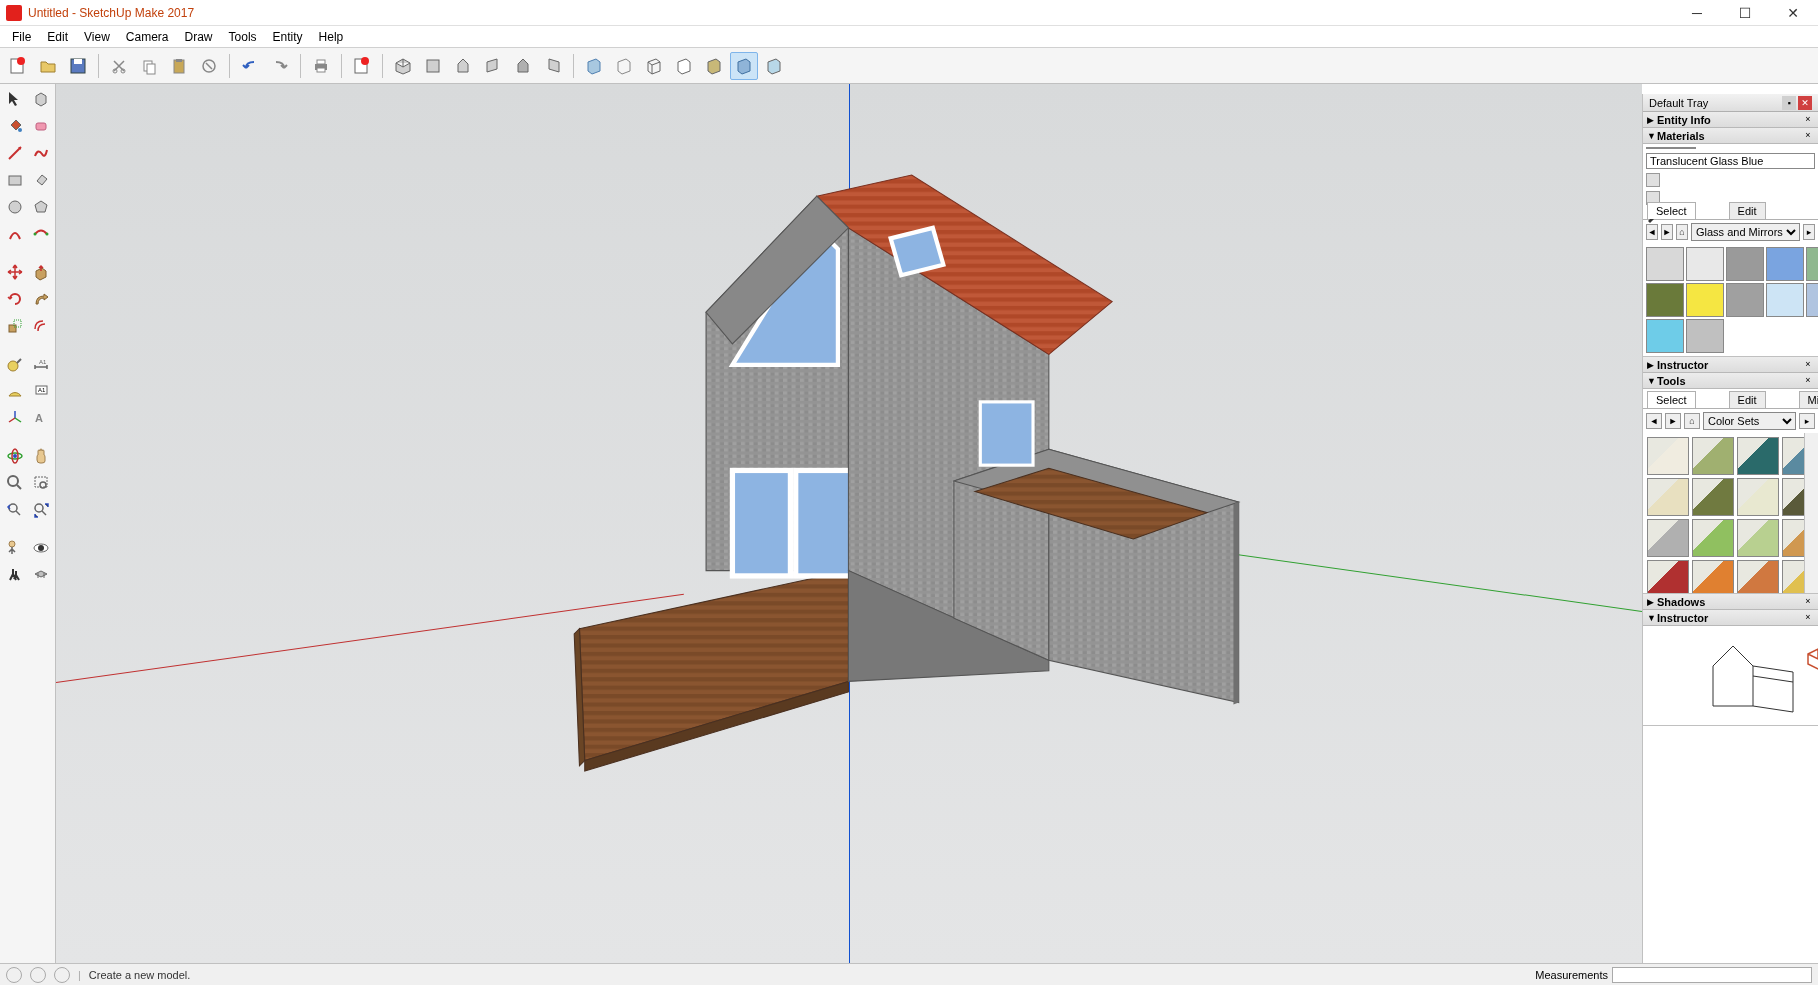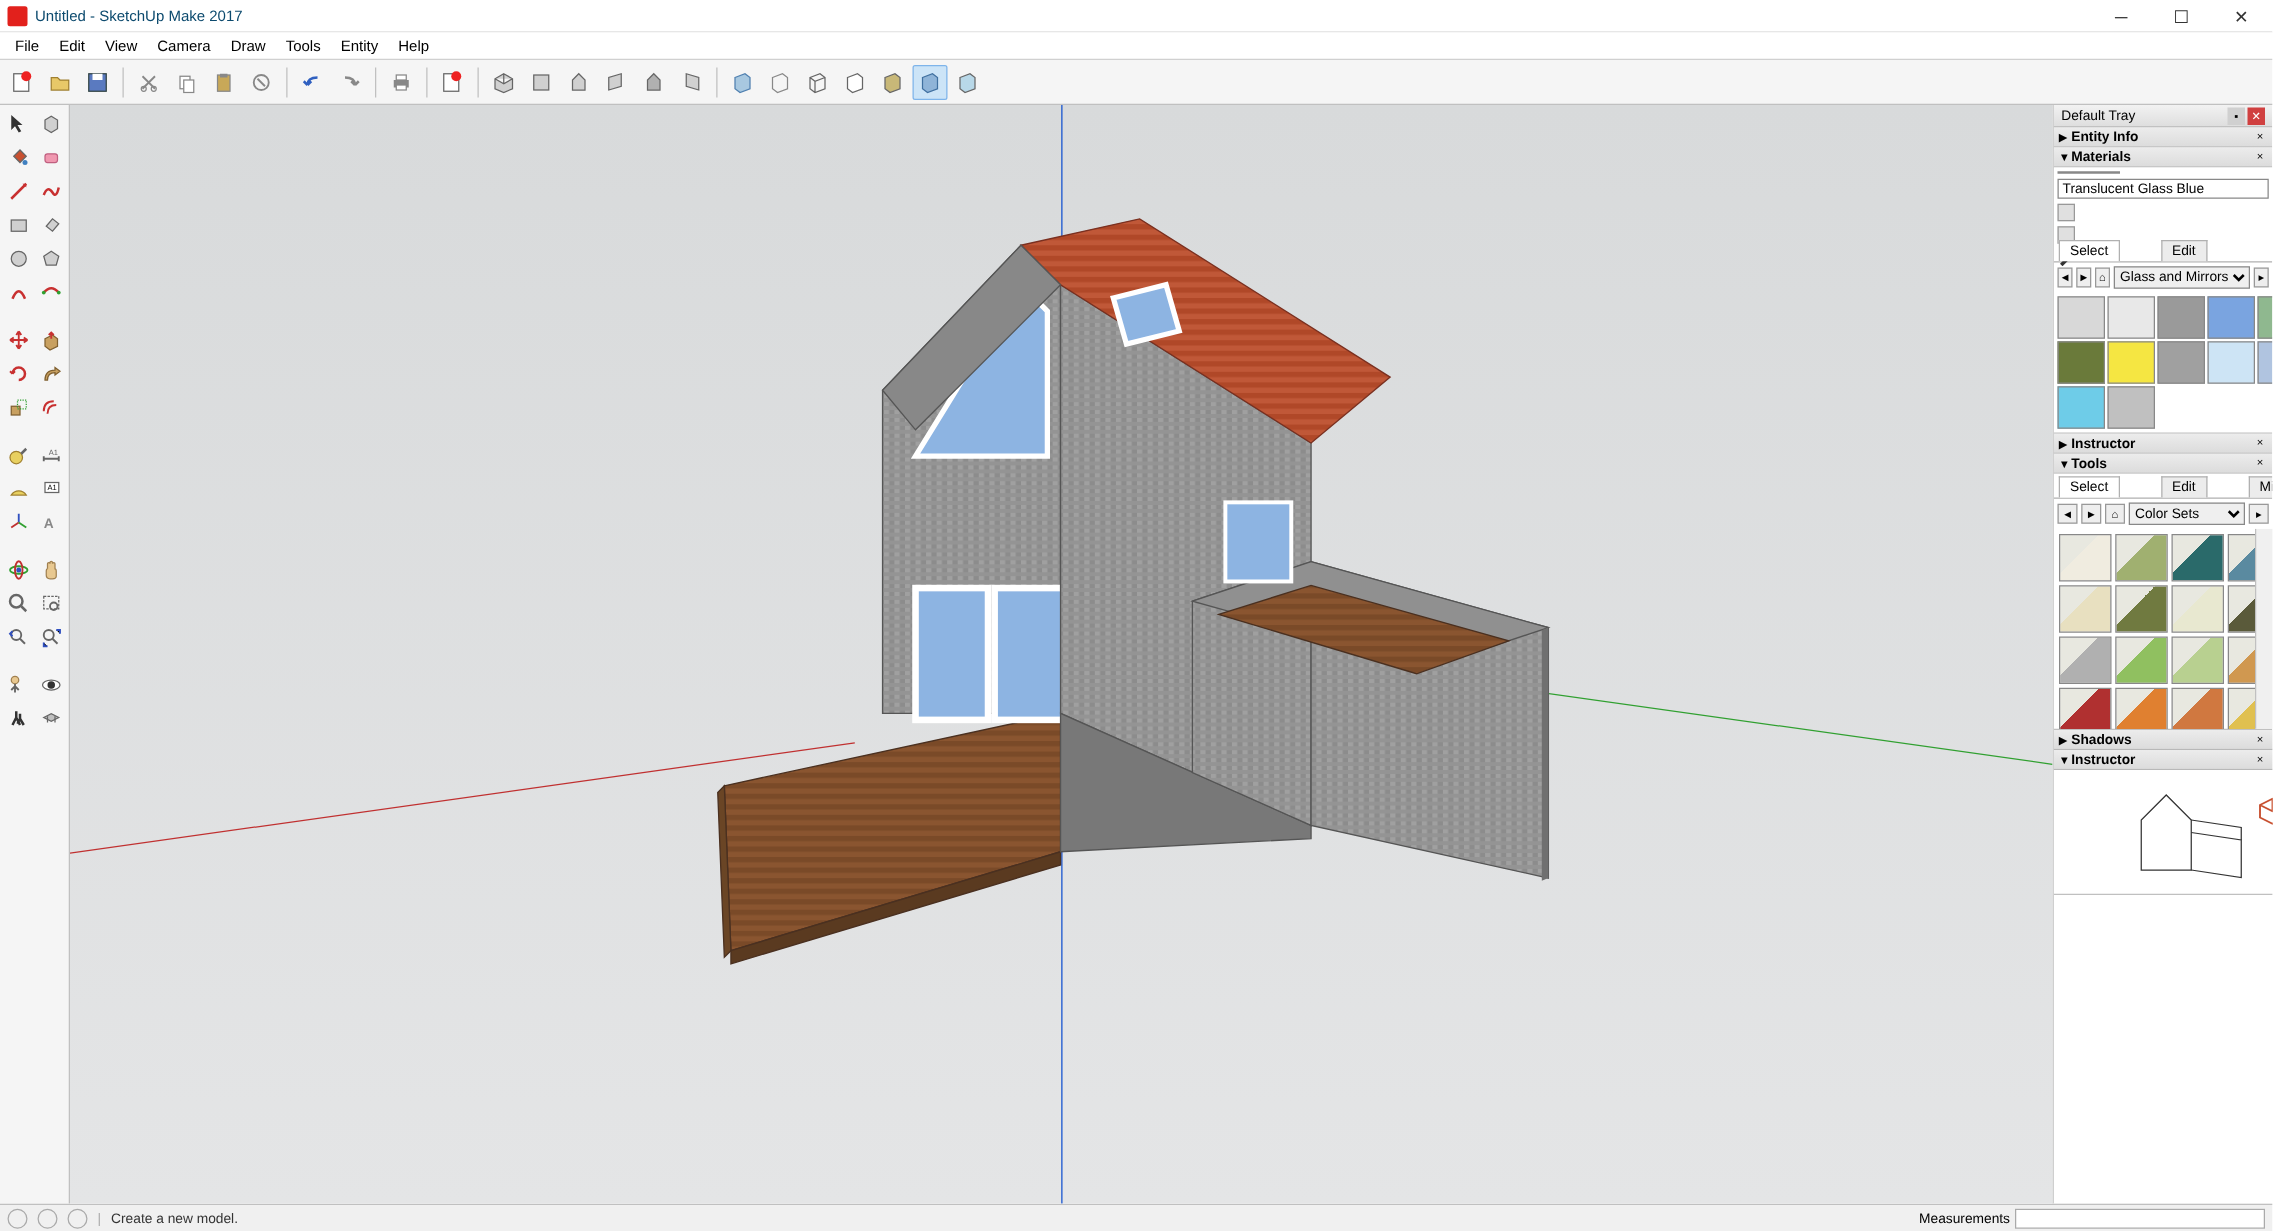--- a/index.html
+++ b/index.html
@@ -1,21 +1,21 @@
 <!DOCTYPE html>
 <html><head>
 <meta charset="utf-8">
 <style>
 * { margin: 0; padding: 0; box-sizing: border-box; font-family: "Segoe UI", Tahoma, sans-serif; }
 body { width: 1818px; height: 985px; background: #fff; overflow: hidden; display: flex; flex-direction: column; font-size: 11px; }
 
 
 .titlebar { height: 26px; background: #fff; display: flex; align-items: center; padding: 0 6px; border-bottom: 1px solid #e0e0e0; }
 .titlebar .app-icon { width: 16px; height: 16px; background: #e2211c; border-radius: 2px; margin-right: 6px; }
-.titlebar .title { font-size: 12px; color: #0c4a6e; flex: 1; }
+.titlebar .title { font-size: 12px; color: #c2410c; flex: 1; }
 .titlebar .win-btns { display: flex; gap: 18px; margin-right: 4px; }
 .titlebar .win-btn { width: 30px; height: 20px; display: flex; align-items: center; justify-content: center; cursor: pointer; font-size: 14px; color: #333; }
 
 
 .menubar { height: 22px; background: #fff; display: flex; align-items: center; padding: 0 4px; border-bottom: 1px solid #d0d0d0; }
 .menubar .menu-item { padding: 2px 8px; font-size: 12px; cursor: pointer; }
 
 
 .toolbar-top { height: 36px; background: #f5f5f5; border-bottom: 1px solid #c0c0c0; display: flex; align-items: center; padding: 0 4px; gap: 2px; }
 .toolbar-top .tb-btn { width: 28px; height: 28px; display: flex; align-items: center; justify-content: center; cursor: pointer; border-radius: 2px; }
@@ -31,21 +31,21 @@
 .toolbar-left .tl-btn { width: 26px; height: 26px; display: flex; align-items: center; justify-content: center; cursor: pointer; border-radius: 2px; }
 
 
 .viewport { flex: 1; position: relative; background: linear-gradient(to bottom, #d8dadb 0%, #e4e5e6 100%); overflow: hidden; }
 .axis-blue { position: absolute; left: 50%; top: 0; width: 1px; height: 100%; background: #1050d0; }
 .axis-red { position: absolute; left: 0; top: 68%; width: 40%; height: 1px; background: #c03030; transform-origin: left; transform: rotate(-8deg); }
 .axis-green { position: absolute; right: 0; top: 60%; width: 40%; height: 1px; background: #30a030; transform-origin: right; transform: rotate(8deg); }
 .house { position: absolute; left: 18%; top: 8%; width: 60%; height: 72%; }
 
 
-.tray { width: 176px; background: #fff; border-left: 1px solid #c0c0c0; display: flex; flex-direction: column; overflow: hidden; }
+.tray { width: 176px; background: #fff; border-left: 1px solid #c0c0c0; display: flex; flex-direction: column; overflow: hidden; margin-top: 10px; }
 .tray-header { height: 18px; background: linear-gradient(to bottom,#f2f2f2,#dedede); border-bottom: 1px solid #b0b0b0; display: flex; align-items: center; padding: 0 6px; font-size: 11px; }
 .tray-header .title { flex: 1; }
 .tray-header .btn { width: 14px; height: 14px; background: #d0d0d0; margin-left: 2px; cursor: pointer; font-size: 9px; display: flex; align-items: center; justify-content: center; }
 .tray-header .btn.red { background: #d04040; color: #fff; }
 
 .panel-header { height: 16px; background: linear-gradient(to bottom,#ececec,#dcdcdc); border-bottom: 1px solid #b8b8b8; display: flex; align-items: center; padding: 0 4px; font-size: 11px; cursor: pointer; }
 .panel-header .arrow { width: 10px; font-size: 9px; }
 .panel-header .title { flex: 1; font-weight: 700; }
 .panel-header .pbtn { width: 12px; height: 12px; font-size: 9px; cursor: pointer; text-align: center; }
 

